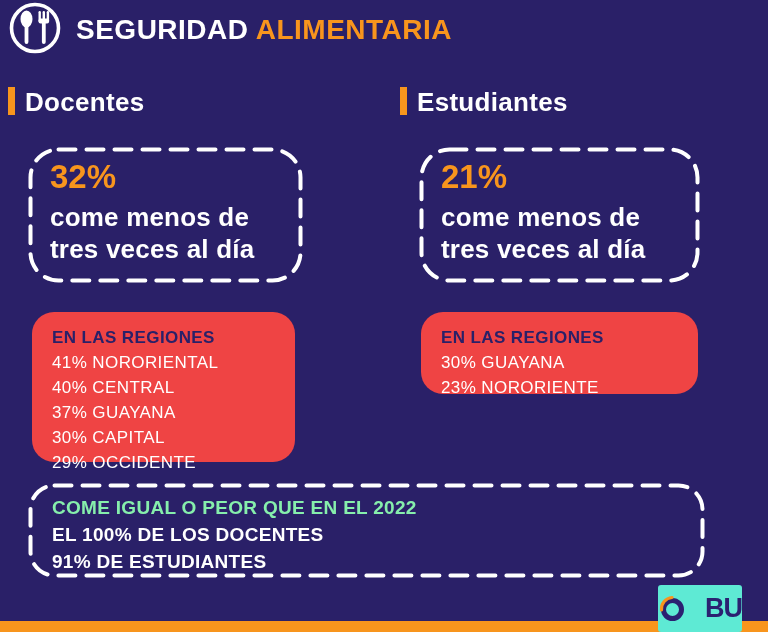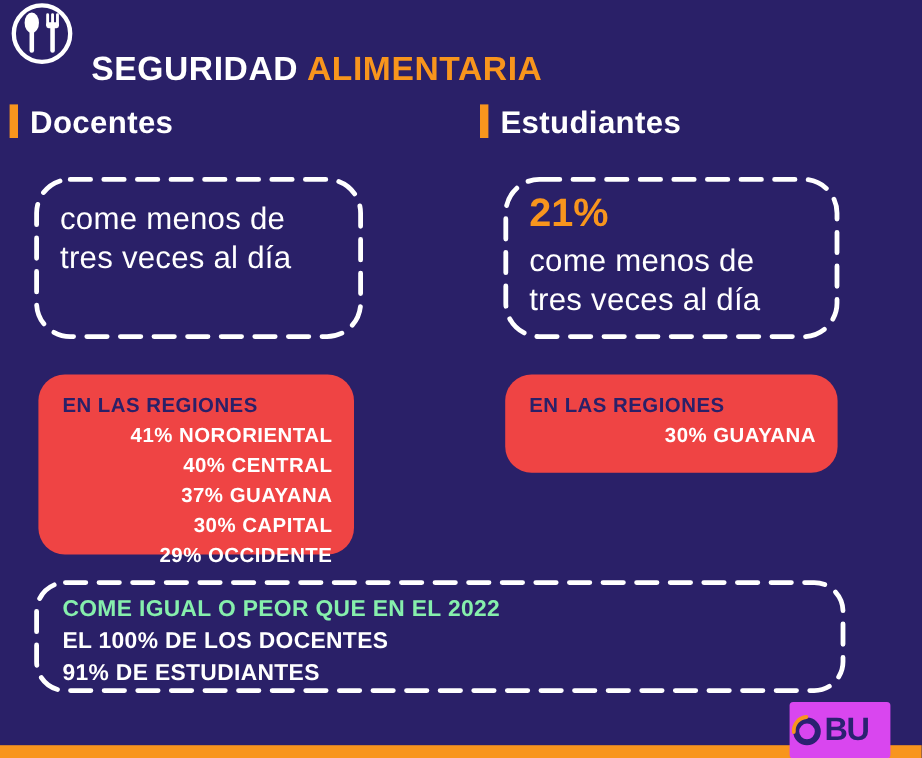--- a/index.html
+++ b/index.html
@@ -12,62 +12,61 @@
     color:#ffffff;
   }
   .abs { position:absolute; }
 
   
   .hdr-icon { left:8px; top:1px; width:54px; height:54px; }
   .hdr-title {
     left:76px; top:14px;
     font-size:28px; font-weight:800; letter-spacing:0.5px;
     white-space:nowrap;
-    margin-top:28px;
   }
   .hdr-title .orange { color:#f8951d; }
 
   
   .col-header { top:87px; display:flex; align-items:flex-start; }
   .col-header.left { left:8px; }
   .col-header.right { left:400px; }
   .col-bar { width:7px; height:28px; background:#f8951d; margin-right:10px; }
   .col-label { font-size:26px; font-weight:800; letter-spacing:0.3px; }
 
   
   .stat-box { top:147px; height:136px; }
   .stat-box.left  { left:28px;  width:275px; }
   .stat-box.right { left:419px; width:281px; }
   .stat-box svg.frame { position:absolute; left:0; top:0; }
   .stat-content { position:absolute; left:22px; top:13px; }
   .stat-percent { color:#f8951d; font-size:33px; font-weight:800; line-height:1.05; }
-  .stat-line { font-size:26px; font-weight:400; line-height:32px; letter-spacing:0.2px; }
+  .stat-line { font-size:26px; font-weight:700; line-height:32px; letter-spacing:0.2px; }
   .stat-lines { margin-top:6px; }
 
   
   .region-box {
     top:312px; background:#ef4444; border-radius:22px;
     padding:13px 18px 10px 20px;
   }
   .region-box.left  { left:32px;  width:263px; height:150px; }
   .region-box.right { left:421px; width:277px; height:82px;  }
   .region-title { color:#2a2068; font-size:17px; font-weight:800; line-height:25px; letter-spacing:0.4px; }
-  .region-line  { color:#ffffff; font-size:17px; font-weight:700; line-height:25px; letter-spacing:0.4px;text-align:right; }
+  .region-line  { color:#ffffff; font-size:17px; font-weight:400; line-height:25px; letter-spacing:0.4px; }
 
   
   .summary-box { left:28px; top:483px; width:677px; height:95px; }
   .summary-content { position:absolute; left:24px; top:11px; }
   .summary-title { color:#86efac; font-size:19px; font-weight:700; line-height:27px; letter-spacing:0.3px; }
   .summary-line  { color:#ffffff; font-size:19px; font-weight:800; line-height:27px; letter-spacing:0.3px; }
 
   
   .logo {
     left:658px; top:585px; width:84px; height:47px;
-    background:#d946ef; border-radius:3px;
-    display:flex; align-items:center; justify-content:flex-start;
+    background:#5eead4; border-radius:3px;
+    display:flex; align-items:center; justify-content:space-between;
     z-index:3;
   }
   .logo-bu {
     color:#2b2171; font-size:27px; font-weight:800; letter-spacing:-1px;
     margin-left:1px;
   }
 
   
   .footer-bar { left:0; top:621px; width:768px; height:11px; background:#f8951d; z-index:2; }
 </style>
@@ -96,20 +95,21 @@
 <div class="abs col-header right">
   <span class="col-bar"></span>
   <span class="col-label">Estudiantes</span>
 </div>
 
 <div class="abs stat-box left">
   <svg class="frame" width="275" height="136" viewBox="0 0 275 136">
     <rect x="2.5" y="2.5" width="270" height="131" rx="28" fill="none" stroke="#ffffff" stroke-width="4" stroke-dasharray="17 11" stroke-linecap="round"></rect>
   </svg>
   <div class="stat-content">
+    <div class="stat-percent">32%</div>
     <div class="stat-lines">
       <div class="stat-line">come menos de</div>
       <div class="stat-line">tres veces al día</div>
     </div>
   </div>
 </div>
 
 <div class="abs stat-box right">
   <svg class="frame" width="281" height="136" viewBox="0 0 281 136">
     <rect x="2.5" y="2.5" width="276" height="131" rx="28" fill="none" stroke="#ffffff" stroke-width="4" stroke-dasharray="17 11" stroke-linecap="round"></rect>
@@ -128,20 +128,21 @@
   <div class="region-line">41% NORORIENTAL</div>
   <div class="region-line">40% CENTRAL</div>
   <div class="region-line">37% GUAYANA</div>
   <div class="region-line">30% CAPITAL</div>
   <div class="region-line">29% OCCIDENTE</div>
 </div>
 
 <div class="abs region-box right">
   <div class="region-title">EN LAS REGIONES</div>
   <div class="region-line">30% GUAYANA</div>
+  <div class="region-line">23% NORORIENTE</div>
 </div>
 
 <div class="abs summary-box">
   <svg class="frame" width="677" height="95" viewBox="0 0 677 95" style="position:absolute;left:0;top:0;">
     <rect x="2.5" y="2.5" width="672" height="90" rx="24" fill="none" stroke="#ffffff" stroke-width="4" stroke-dasharray="17 11" stroke-linecap="round"></rect>
   </svg>
   <div class="summary-content">
     <div class="summary-title">COME IGUAL O PEOR QUE EN EL 2022</div>
     <div class="summary-line">EL 100% DE LOS DOCENTES</div>
     <div class="summary-line">91% DE ESTUDIANTES</div>

